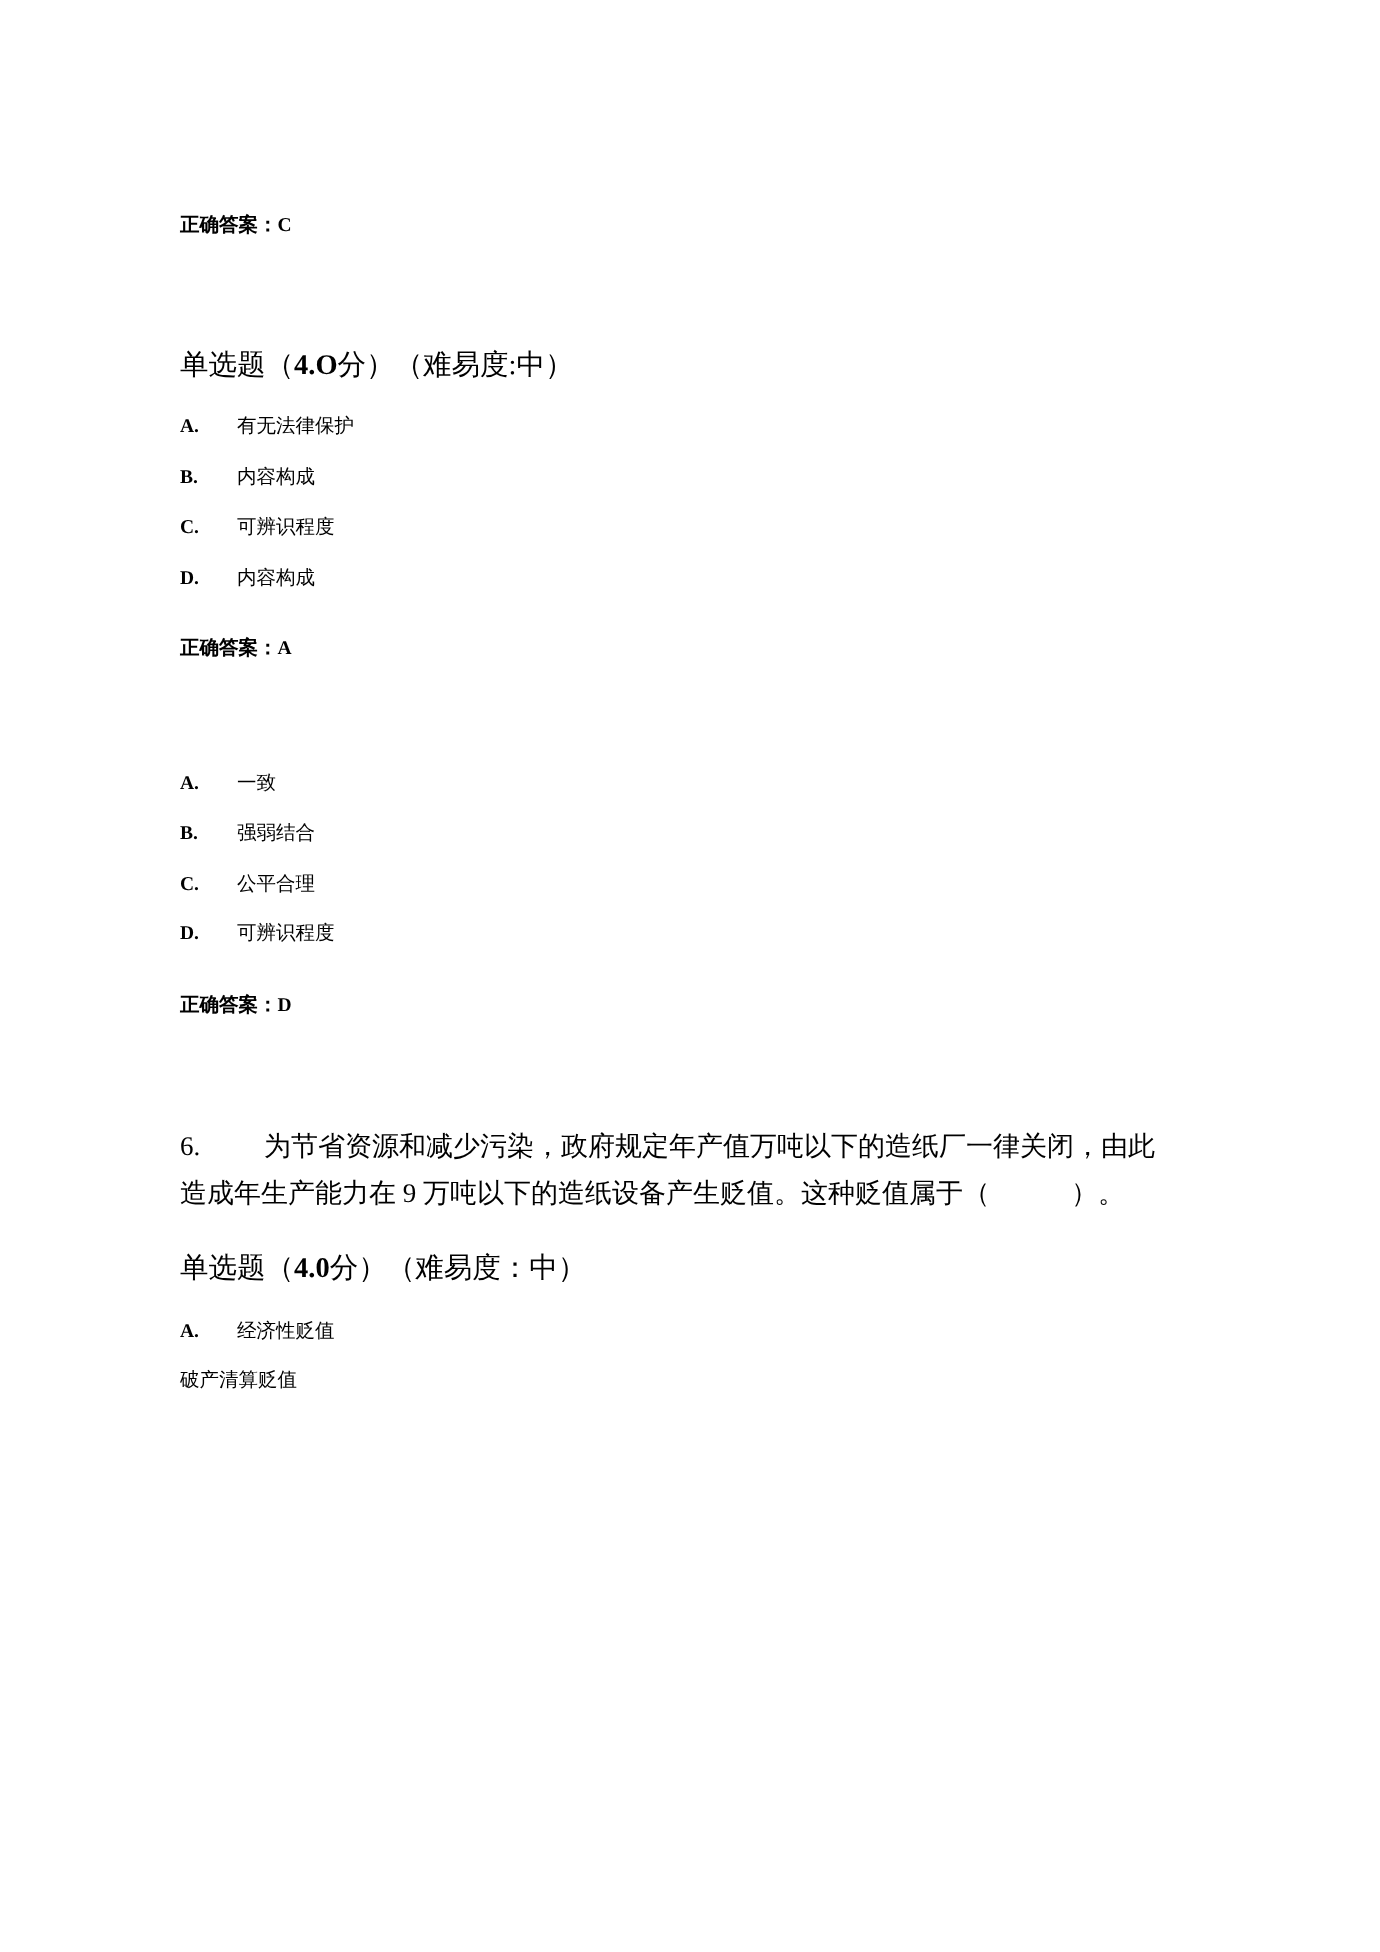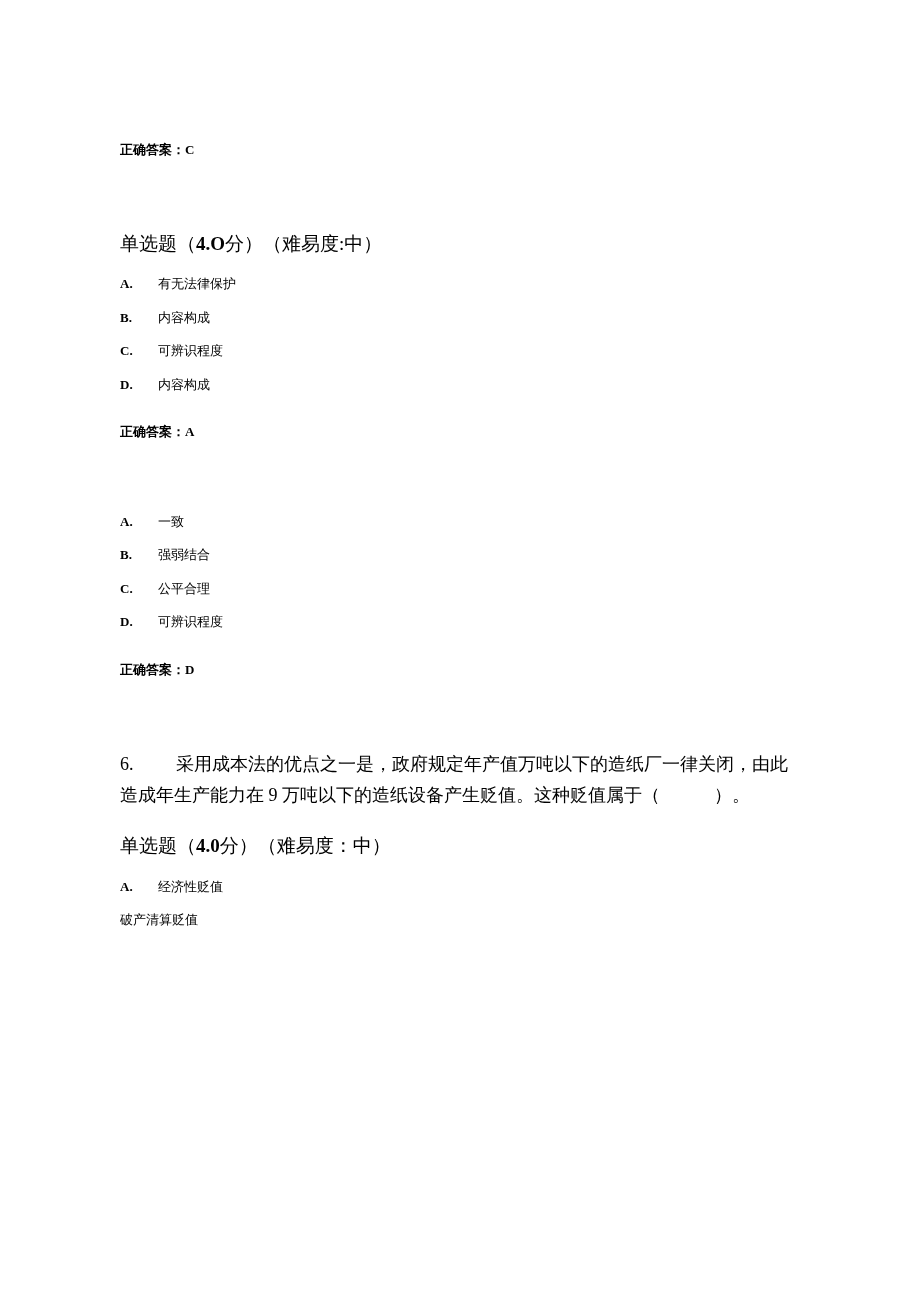--- a/index.html
+++ b/index.html
@@ -104,21 +104,21 @@
       <span class="opt-text">可辨识程度</span>
     </div>
   </div>
   <div class="answer-block">
     <span class="answer-label">正确答案：</span><span class="answer-value">D</span>
   </div>
 </div>
 
 <div class="question-group">
   <div class="q-stem">
-    <span class="q-num">6.</span><span>采用成本法的优点之一是，政府规定年产值万吨以下的造纸厂一律关闭，由此</span><br>
+    <span class="q-num">6.</span><span>为节省资源和减少污染，政府规定年产值万吨以下的造纸厂一律关闭，由此</span><br>
     <span>造成年生产能力在 9 万吨以下的造纸设备产生贬值。这种贬值属于（　　　）。</span>
   </div>
   <div class="meta">
     <span>单选题（</span><span class="bold">4.0</span><span>分）（难易度：中）</span>
   </div>
   <div class="options" style="margin-bottom:8px;">
     <div class="option-row">
       <span class="opt-letter">A.</span>
       <span class="opt-text"> 经济性贬值</span>
     </div>

